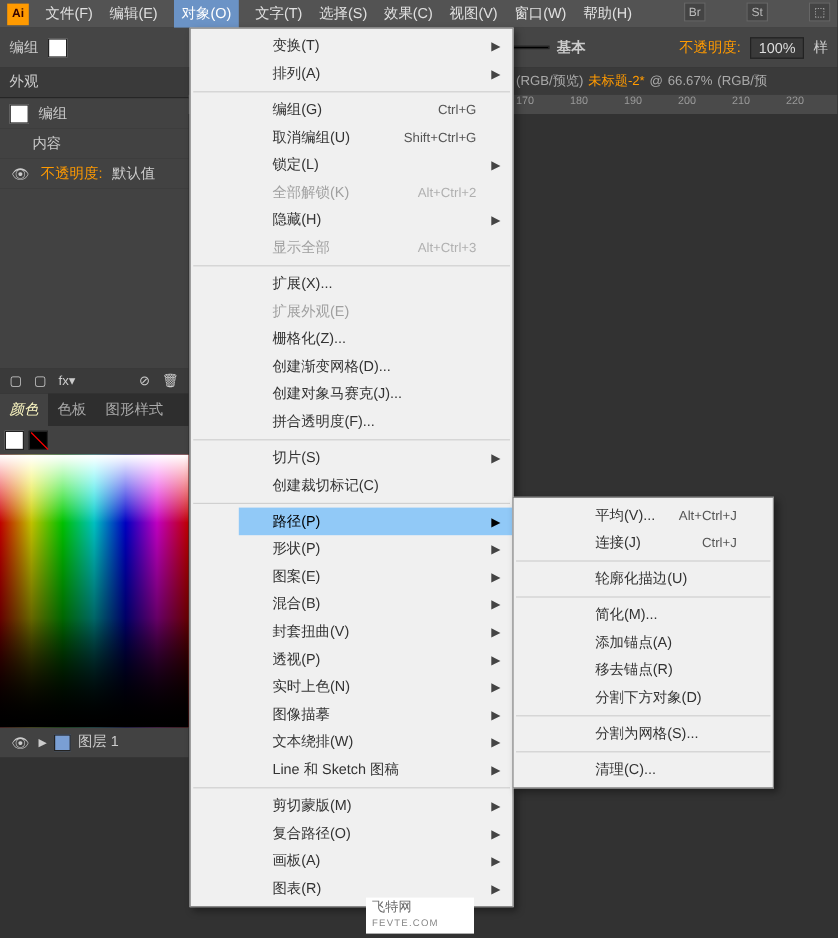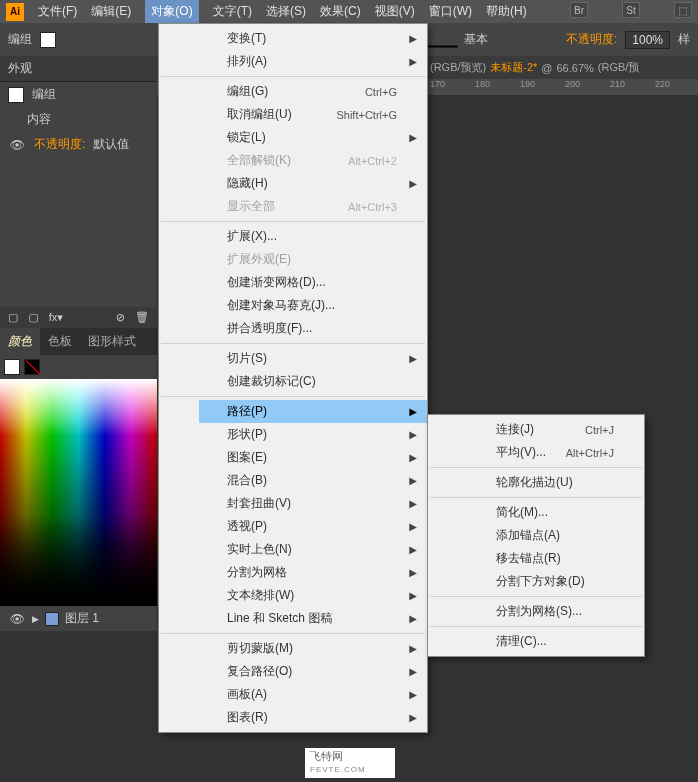--- a/index.html
+++ b/index.html
@@ -47,21 +47,21 @@
 .shortcut { margin-left: auto; color: #555; font-size: 11px; }
 .m-row.disabled .shortcut { color: #b0b0b0; }
 .arrow { position: absolute; right: 10px; font-size: 10px; color: #444; }
 .m-row.hl .arrow { color: #000; }
 
 .sub-menu { position: absolute; left: 427px; top: 414px; width: 218px; background: #f0f0f0; border: 1px solid #8a8a8a; box-shadow: 3px 3px 6px rgba(0,0,0,0.4); font-size: 12px; color: #333; padding: 3px 0; }
 
 .bottom-caption { position: absolute; left: 305px; top: 748px; width: 90px; height: 30px; background: #fff; color: #666; padding: 1px 5px; font-size: 11px; line-height: 14px; }
 .fevte { color: #888; font-size: 8px; letter-spacing: 1px; }
 .stroke-box { width: 86px; height: 3px; background: linear-gradient(to right, transparent 0%, #000 50%); border: 1px solid #222; }
-.line-sample { display: flex; align-items: flex-end; gap: 6px; }
+.line-sample { display: flex; align-items: center; gap: 6px; font-weight: bold; }
 </style>
 </head>
 <body>
 
 <div class="topbar">
   <div class="app-icon">Ai</div>
 
 <span class="menu-item">文件(F)</span>
     <span class="menu-item">编辑(E)</span>
     <span class="menu-item active">对象(O)</span>
@@ -185,20 +185,23 @@
       <span class="shortcut">Alt+Ctrl+3</span>
     </div>
     <div class="m-sep"></div>
     <div class="m-row">
       <span>扩展(X)...</span>
     </div>
     <div class="m-row disabled">
       <span>扩展外观(E)</span>
     </div>
     <div class="m-row">
+      <span>栅格化(Z)...</span>
+    </div>
+    <div class="m-row">
       <span>创建渐变网格(D)...</span>
     </div>
     <div class="m-row">
       <span>创建对象马赛克(J)...</span>
     </div>
     <div class="m-row">
       <span>拼合透明度(F)...</span>
     </div>
     <div class="m-sep"></div>
     <div class="m-row">
@@ -231,21 +234,21 @@
     </div>
     <div class="m-row">
       <span>透视(P)</span>
       <span class="arrow">▶</span>
     </div>
     <div class="m-row">
       <span>实时上色(N)</span>
       <span class="arrow">▶</span>
     </div>
     <div class="m-row">
-      <span>分割为网格</span>
+      <span>图像描摹</span>
       <span class="arrow">▶</span>
     </div>
     <div class="m-row">
       <span>文本绕排(W)</span>
       <span class="arrow">▶</span>
     </div>
     <div class="m-row">
       <span>Line 和 Sketch 图稿</span>
       <span class="arrow">▶</span>
     </div>
@@ -262,27 +265,27 @@
       <span>画板(A)</span>
       <span class="arrow">▶</span>
     </div>
     <div class="m-row">
       <span>图表(R)</span>
       <span class="arrow">▶</span>
     </div>
   </div>
 
 <div class="sub-menu" id="sub-menu">
+    <div class="m-row">
+      <span>平均(V)...</span>
+      <span class="shortcut">Alt+Ctrl+J</span>
+    </div>
     <div class="m-row">
       <span>连接(J)</span>
       <span class="shortcut">Ctrl+J</span>
-    </div>
-    <div class="m-row">
-      <span>平均(V)...</span>
-      <span class="shortcut">Alt+Ctrl+J</span>
     </div>
     <div class="m-sep"></div>
     <div class="m-row">
       <span>轮廓化描边(U)</span>
     </div>
     <div class="m-sep"></div>
     <div class="m-row">
       <span>简化(M)...</span>
     </div>
     <div class="m-row">

